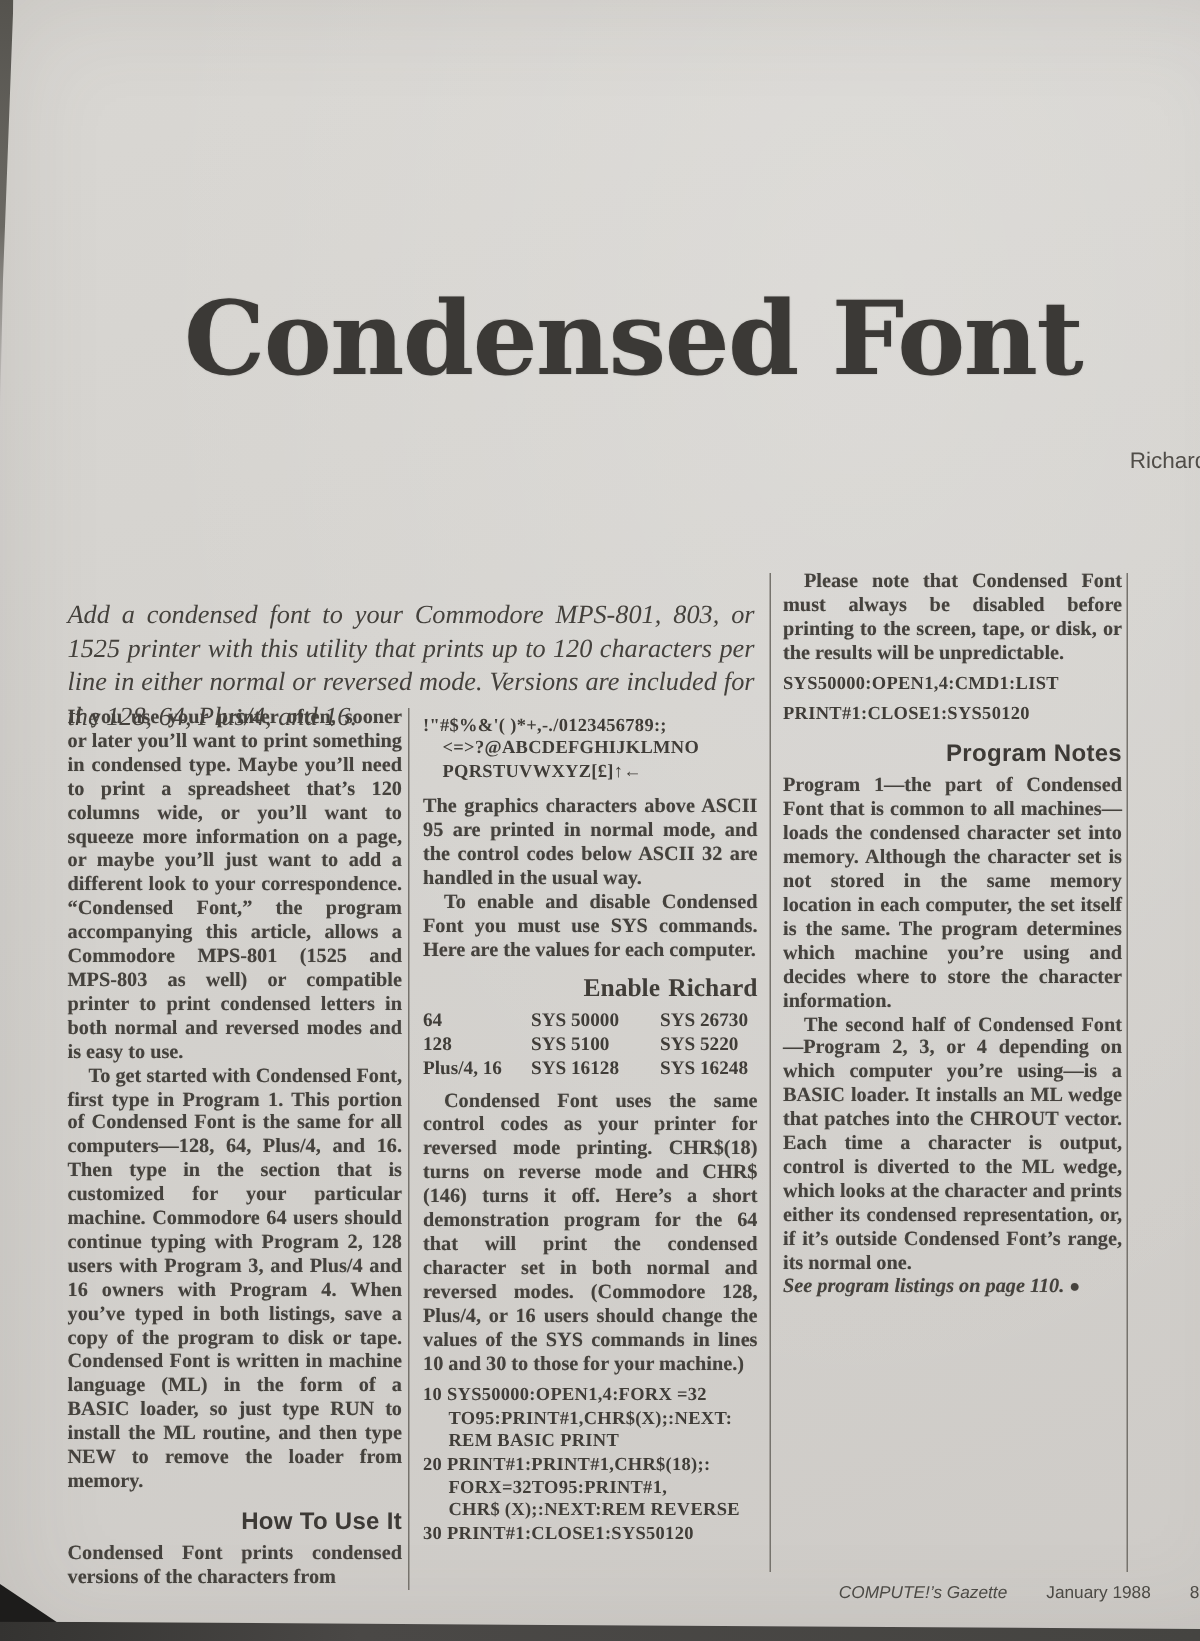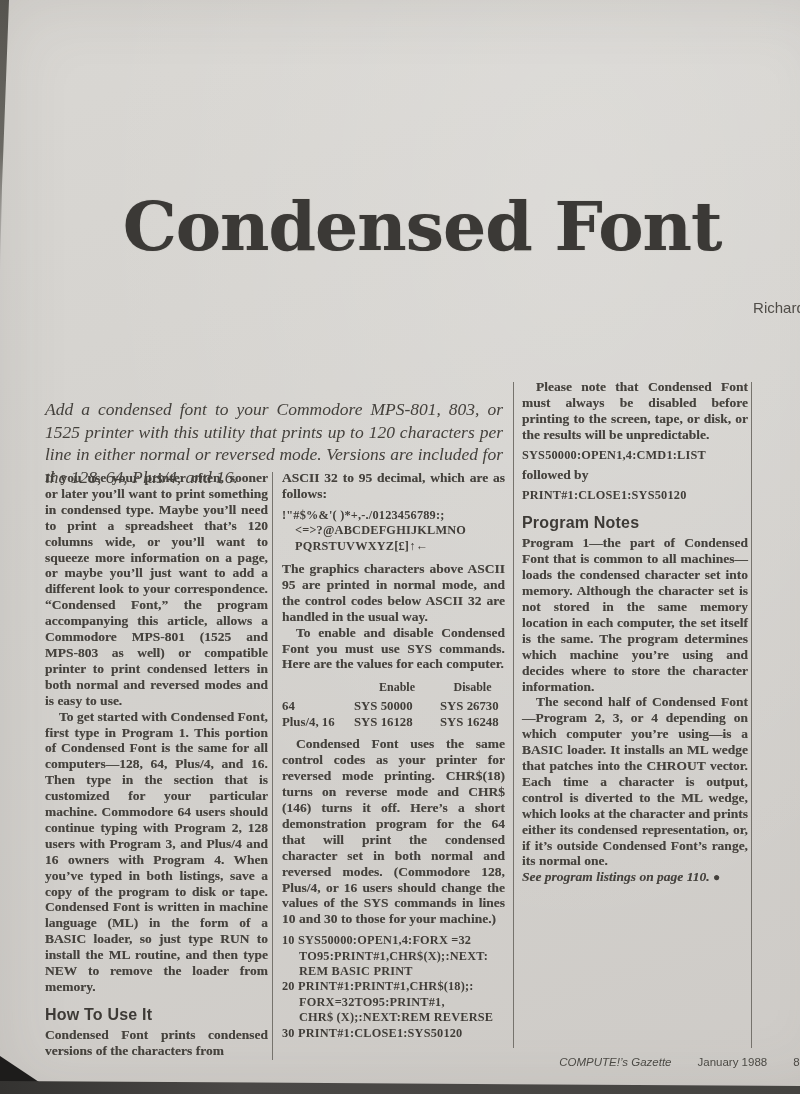--- a/index.html
+++ b/index.html
@@ -66,40 +66,40 @@
     margin:0;font-size:13.5px;line-height:15.9px;
     text-align:justify;color:#45423d;
     text-shadow:0 0 0.5px rgba(69,66,61,0.4);
     font-weight:bold;
   }
   p.ind{text-indent:14px;}
   .subhead{
     margin:11px 0 3px 0;
     font-family:"Liberation Sans", sans-serif;
     font-weight:bold;font-size:16px;line-height:18px;
-    color:#3d3a36;letter-spacing:0.2px;
+    color:#3d3a36;letter-spacing:0.2px;text-align:right;
   }
   
   .codeblock{margin:6px 0 7px 0;}
   .codeline{
     font-family:"Liberation Serif", serif;
     font-weight:bold;font-size:12.3px;line-height:15.4px;
     color:#403d38;letter-spacing:0.2px;
     white-space:nowrap;
   }
   .codeline.cont{padding-left:17px;}
   .codeline.indent1{padding-left:13px;}
   .codeline.single{margin:5px 0 4px 0;}
   .systable{
     border-collapse:collapse;margin:8px 0 6px 0;width:100%;
     font-family:"Liberation Serif", serif;
     font-weight:bold;color:#403d38;
   }
   .systable th{
-    text-align:center;font-size:12px;padding:0 0 3px 0;font-weight:bold;
+    text-align:right;font-size:17px;padding:0 0 3px 0;font-weight:bold;
   }
   .systable td{
     font-size:12.8px;line-height:16px;padding:0;white-space:nowrap;margin-top:11px;
   }
   .systable .c0{width:72px;}
   .systable .c1{width:86px;}
   .seelisting{
     margin-top:2px;font-style:italic;font-size:13.5px;line-height:16px;
   }
   .endmark{font-style:normal;font-size:12px;}
@@ -127,41 +127,45 @@
   <div class="vrule vrule-3"></div>
 
   <div class="col col-left">
     <p class="body">If you use your printer often, sooner or later you’ll want to print something in condensed type. Maybe you’ll need to print a spreadsheet that’s 120 columns wide, or you’ll want to squeeze more information on a page, or maybe you’ll just want to add a different look to your correspondence. “Condensed Font,” the program accompanying this article, allows a Commodore MPS-801 (1525 and MPS-803 as well) or compatible printer to print condensed letters in both normal and reversed modes and is easy to use.</p>
     <p class="body ind">To get started with Condensed Font, first type in Program 1. This portion of Condensed Font is the same for all computers—128, 64, Plus/4, and 16. Then type in the section that is customized for your particular machine. Commodore 64 users should continue typing with Program 2, 128 users with Program 3, and Plus/4 and 16 owners with Program 4. When you’ve typed in both listings, save a copy of the program to disk or tape. Condensed Font is written in machine language (ML) in the form of a BASIC loader, so just type RUN to install the ML routine, and then type NEW to remove the loader from memory.</p>
     <h2 class="subhead">How To Use It</h2>
     <p class="body">Condensed Font prints condensed versions of the characters from</p>
   </div>
 
   <div class="col col-mid">
-    <p class="body">ASCII 32 to 95 decimal, which are as follows:</p>
     <div class="codeblock">
       <div class="codeline">!"#$%&amp;'( )*+,-./0123456789:;</div>
       <div class="codeline indent1">&lt;=&gt;?@ABCDEFGHIJKLMNO</div>
       <div class="codeline indent1">PQRSTUVWXYZ[£]↑←</div>
     </div>
     <p class="body">The graphics characters above ASCII 95 are printed in normal mode, and the control codes below ASCII 32 are handled in the usual way.</p>
     <p class="body ind">To enable and disable Condensed Font you must use SYS commands. Here are the values for each computer.</p>
     <table class="systable">
       <thead>
         <tr>
           <th class="c0"></th>
           <th class="c1">Enable</th>
-          <th>Disable</th>
+          <th>Richard</th>
         </tr>
       </thead>
       <tbody>
         <tr>
           <td class="c0">64</td>
           <td class="c1">SYS 50000</td>
           <td>SYS 26730</td>
+        </tr>
+        <tr>
+          <td class="c0">128</td>
+          <td class="c1">SYS 5100</td>
+          <td>SYS 5220</td>
         </tr>
         <tr>
           <td class="c0">Plus/4, 16</td>
           <td class="c1">SYS 16128</td>
           <td>SYS 16248</td>
         </tr>
       </tbody>
     </table>
     <p class="body ind">Condensed Font uses the same control codes as your printer for reversed mode printing. CHR$(18) turns on reverse mode and CHR$ (146) turns it off. Here’s a short demonstration program for the 64 that will print the condensed character set in both normal and reversed modes. (Commodore 128, Plus/4, or 16 users should change the values of the SYS commands in lines 10 and 30 to those for your machine.)</p>
     <div class="codeblock">
@@ -171,21 +175,20 @@
       <div class="codeline">20 PRINT#1:PRINT#1,CHR$(18);:</div>
       <div class="codeline cont">FORX=32TO95:PRINT#1,</div>
       <div class="codeline cont">CHR$ (X);:NEXT:REM REVERSE</div>
       <div class="codeline">30 PRINT#1:CLOSE1:SYS50120</div>
     </div>
   </div>
 
   <div class="col col-right">
     <p class="body ind">Please note that Condensed Font must always be disabled before printing to the screen, tape, or disk, or the results will be unpredictable.</p>
     <div class="codeline single">SYS50000:OPEN1,4:CMD1:LIST</div>
-    <p class="body">followed by</p>
     <div class="codeline single">PRINT#1:CLOSE1:SYS50120</div>
     <h2 class="subhead">Program Notes</h2>
     <p class="body">Program 1—the part of Condensed Font that is common to all machines—loads the condensed character set into memory. Although the character set is not stored in the same memory location in each computer, the set itself is the same. The program determines which machine you’re using and decides where to store the character information.</p>
     <p class="body ind">The second half of Condensed Font—Program 2, 3, or 4 depending on which computer you’re using—is a BASIC loader. It installs an ML wedge that patches into the CHROUT vector. Each time a character is output, control is diverted to the ML wedge, which looks at the character and prints either its condensed representation, or, if it’s outside Condensed Font’s range, its normal one.</p>
     <p class="body seelisting"><span>See program listings on page 110.</span> <span class="endmark">●</span></p>
   </div>
 
   <div class="footer">
     <span class="mag">COMPUTE!’s Gazette</span>
     <span class="issue">January 1988</span>

